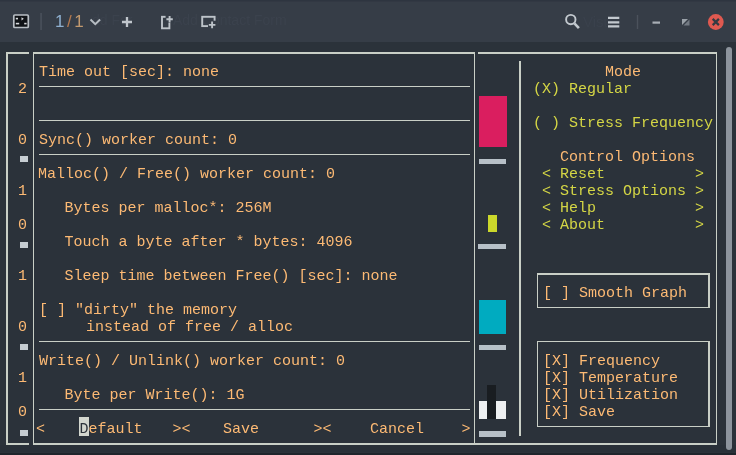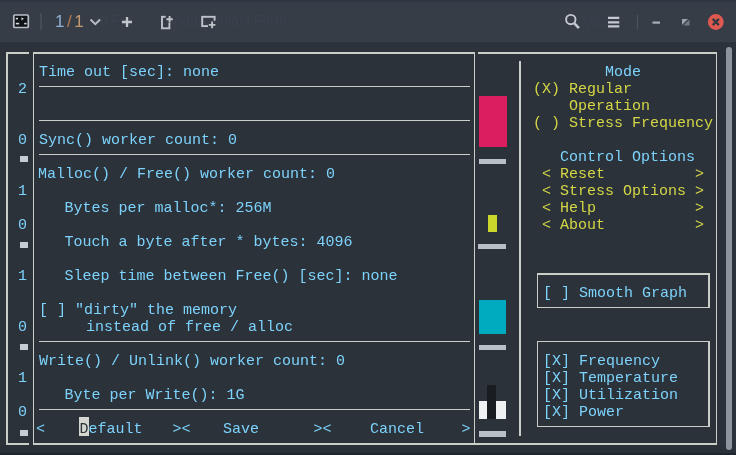--- a/index.html
+++ b/index.html
@@ -1,18 +1,18 @@
 <!DOCTYPE html>
 <html><head>
 <meta charset="utf-8">
 <style>
 html,body{margin:0;padding:0;}
 body{width:736px;height:455px;overflow:hidden;background:#2b323a;position:relative;}
 #w{position:absolute;left:0;top:0;width:736px;height:455px;}
-.t{position:absolute;font:15px/17px "Liberation Mono",monospace;color:#7dd3fc;white-space:pre;letter-spacing:0;}
+.t{position:absolute;font:15px/17px "Liberation Mono",monospace;color:#fdba74;white-space:pre;letter-spacing:0;}
 .y{color:#d4d645;}
 .hl{position:absolute;height:1.7px;background:#c9cfc6;}
 .vl{position:absolute;width:1.7px;background:#c9cfc6;}
 .bar{position:absolute;}
 </style>
 </head>
 <body>
 <div id="w">
 
 <svg style="position:absolute;left:0;top:0" width="736" height="42" viewBox="0 0 736 42">
@@ -117,32 +117,31 @@
 <div class="t" style="left:18px;top:319px">0</div>
 <div class="t" style="left:18px;top:370px">1</div>
 <div class="t" style="left:18px;top:404px">0</div>
 <div class="bar" style="left:19.5px;top:155.8px;width:8.5px;height:6px;background:#c6cdd2"></div>
 <div class="bar" style="left:19.5px;top:242.3px;width:8.5px;height:6px;background:#c6cdd2"></div>
 <div class="bar" style="left:19.5px;top:344.3px;width:8.5px;height:6px;background:#c6cdd2"></div>
 <div class="bar" style="left:19.5px;top:429.8px;width:8.5px;height:6px;background:#c6cdd2"></div>
 
 <div class="t" style="left:605px;top:64px">Mode</div>
 <div class="t y" style="left:533px;top:81px">(X) Regular</div>
-<div class="t y" style="left:569px;top:98px">Operation</div>
 <div class="t y" style="left:533px;top:115px">( ) Stress Frequency</div>
 <div class="t" style="left:560px;top:149px">Control Options</div>
 <div class="t y" style="left:542px;top:166px">&lt; Reset          &gt;</div>
 <div class="t y" style="left:542px;top:183px">&lt; Stress Options &gt;</div>
 <div class="t y" style="left:542px;top:200px">&lt; Help           &gt;</div>
 <div class="t y" style="left:542px;top:217px">&lt; About          &gt;</div>
 <div class="t" style="left:543px;top:285px">[ ] Smooth Graph</div>
 <div class="t" style="left:543px;top:353px">[X] Frequency</div>
 <div class="t" style="left:543px;top:370px">[X] Temperature</div>
 <div class="t" style="left:543px;top:387px">[X] Utilization</div>
-<div class="t" style="left:543px;top:404px">[X] Power</div>
+<div class="t" style="left:543px;top:404px">[X] Save</div>
 
 <div class="bar" style="left:479px;top:96px;width:27.5px;height:50.5px;background:#da1e5f"></div>
 <div class="bar" style="left:479px;top:158.9px;width:27px;height:5.4px;background:#b7c0c7"></div>
 <div class="bar" style="left:487.5px;top:214.5px;width:9.8px;height:17.3px;background:#cbd82b"></div>
 <div class="bar" style="left:478.2px;top:244px;width:27.7px;height:5px;background:#b7c0c7"></div>
 <div class="bar" style="left:478.7px;top:299.7px;width:27.4px;height:34.6px;background:#00abc0"></div>
 <div class="bar" style="left:479px;top:345px;width:27px;height:5px;background:#b7c0c7"></div>
 <div class="bar" style="left:478.6px;top:401px;width:8.6px;height:18px;background:#eef0f1"></div>
 <div class="bar" style="left:487.2px;top:384.5px;width:9.2px;height:34.5px;background:#191d21"></div>
 <div class="bar" style="left:496.4px;top:401px;width:9.3px;height:18px;background:#eef0f1"></div>

